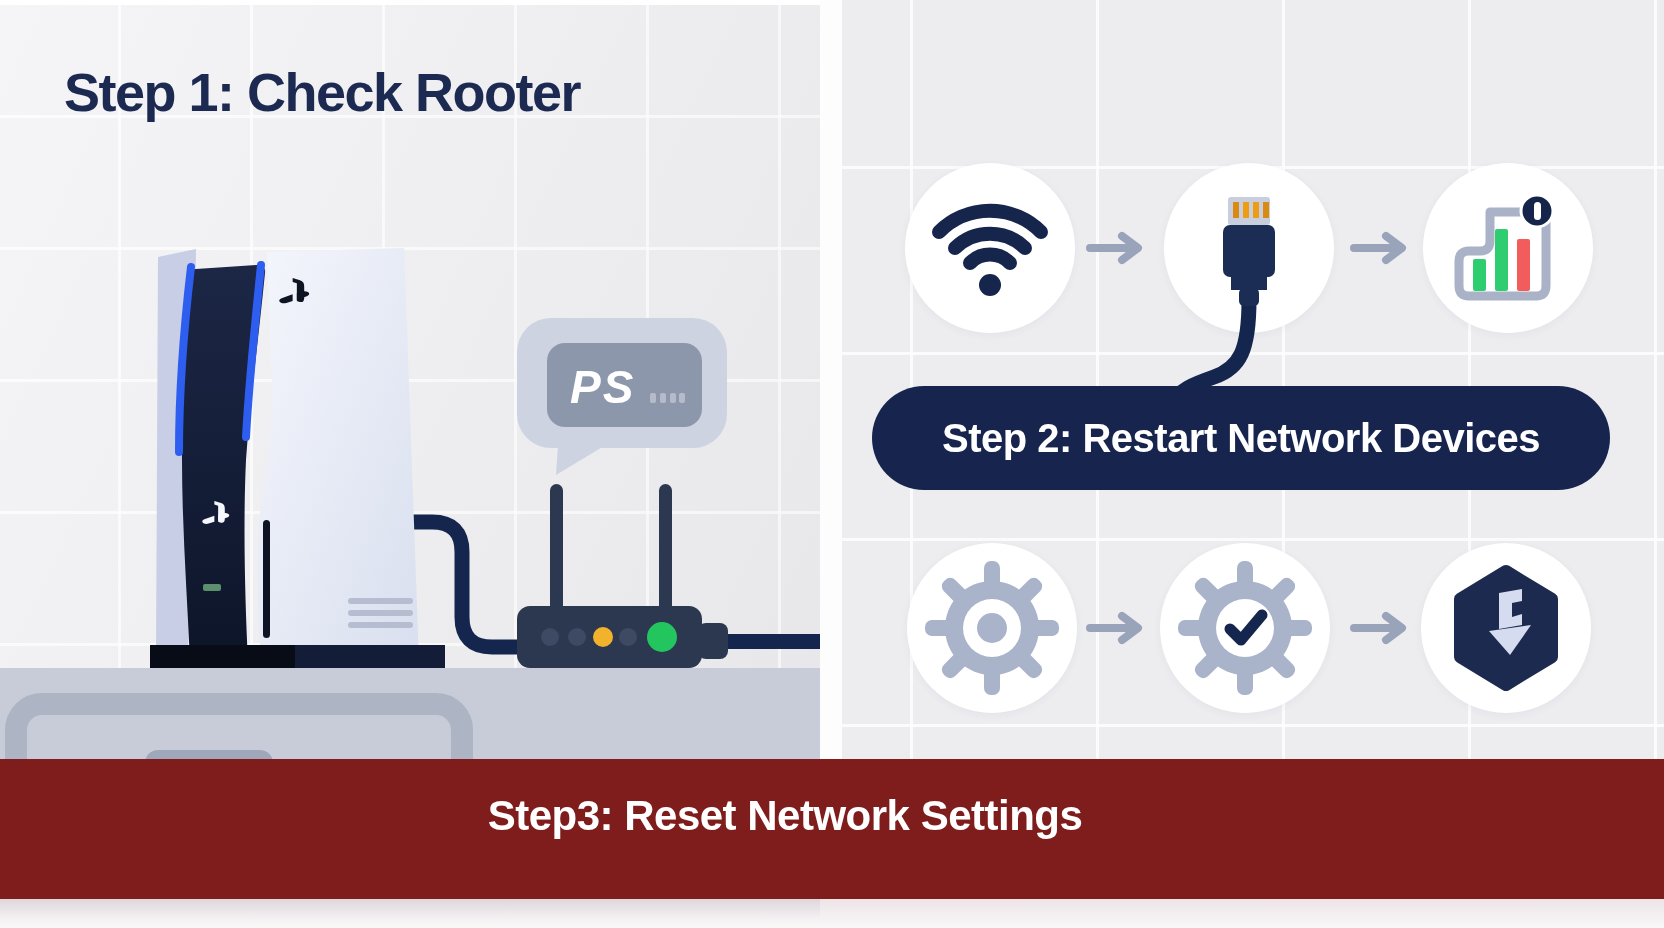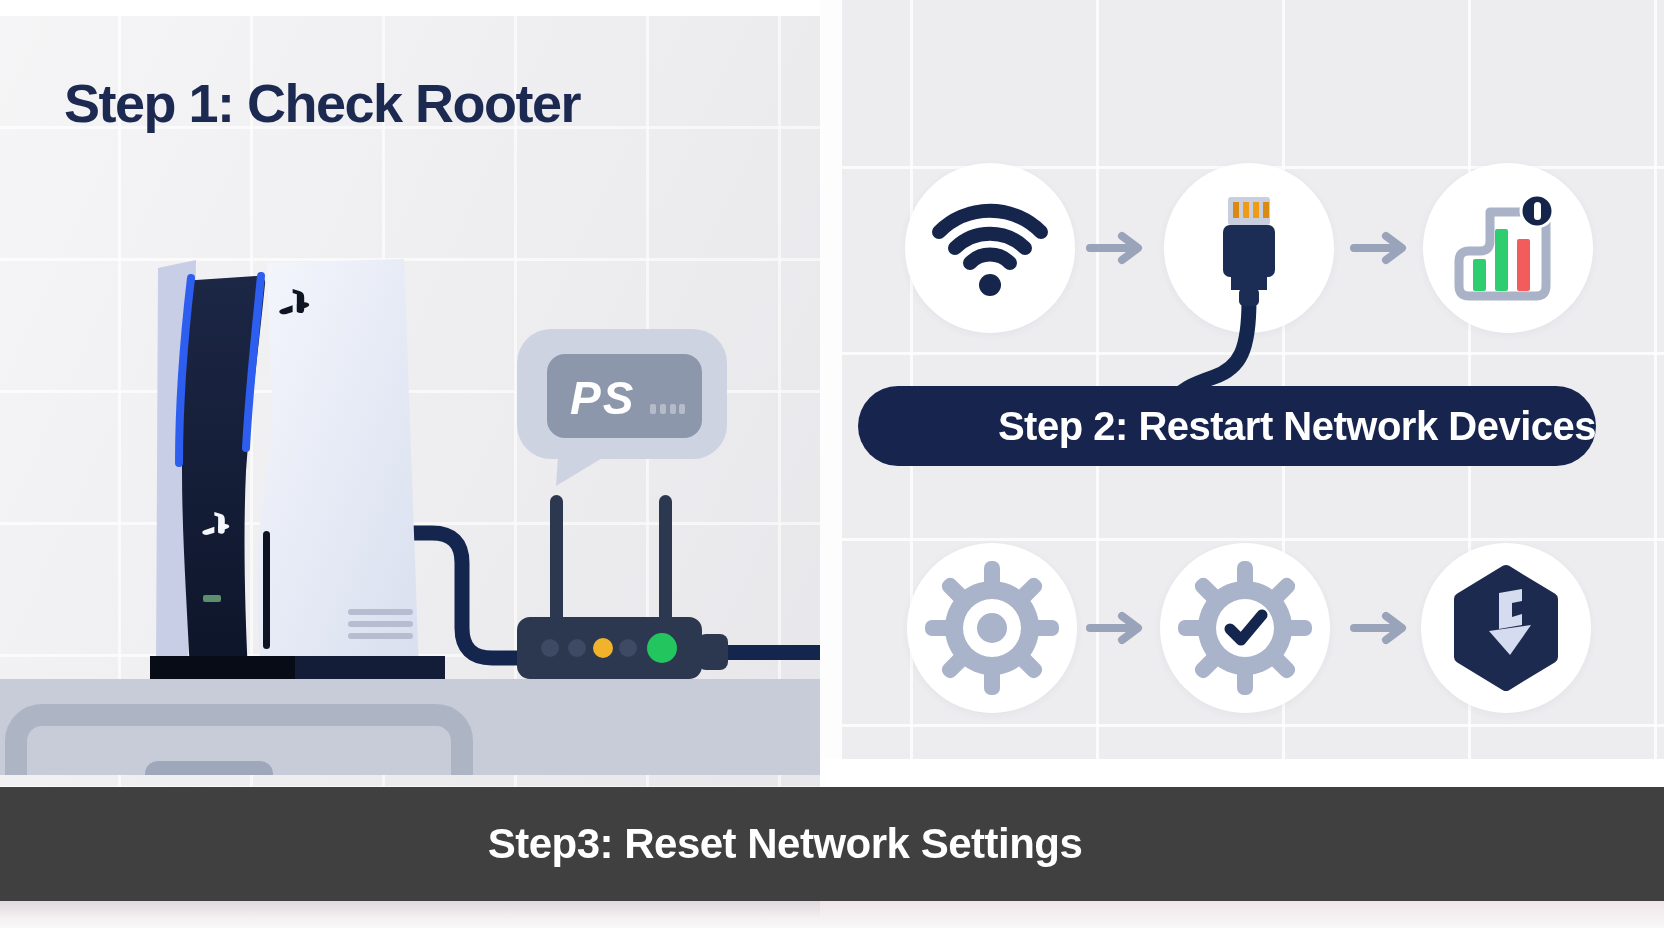--- a/index.html
+++ b/index.html
@@ -9,43 +9,43 @@
   
   .tiles-l{background-color:#edecef;background-image:
       linear-gradient(rgba(255,255,255,.78) 3px, transparent 3px),
       linear-gradient(90deg, rgba(255,255,255,.78) 3px, transparent 3px);
       background-size:132px 132px;background-position:-14px -22px;}
   .tiles-r{background-color:#ededf0;background-image:
       linear-gradient(rgba(255,255,255,.78) 3px, transparent 3px),
       linear-gradient(90deg, rgba(255,255,255,.78) 3px, transparent 3px);
       background-size:186px 186px;background-position:-118px -20px;}
 
-  .panel-left{position:absolute;left:0;top:16px;width:820px;height:818px;}
+  .panel-left{position:absolute;left:0;top:5px;width:820px;height:818px;}
   .panel-left::after{content:"";position:absolute;inset:0;
       background:linear-gradient(115deg,rgba(255,255,255,.45),rgba(120,125,140,.05));pointer-events:none;}
   .divider{position:absolute;left:820px;top:0;width:22px;height:759px;background:#fdfdfe;}
   .panel-right{position:absolute;left:842px;top:0;width:822px;height:759px;}
 
   
   .h1{position:absolute;left:64px;top:56px;z-index:5;
       font-size:54px;font-weight:800;letter-spacing:-1.5px;line-height:1.18;color:#1c2a52;}
 
   .scene{position:absolute;left:0;top:0;width:820px;height:759px;z-index:3;}
 
   
   .circle{position:absolute;width:170px;height:170px;border-radius:50%;background:#ffffff;
           box-shadow:0 2px 8px rgba(40,50,80,.05);display:flex;align-items:center;justify-content:center;}
   .arrow{position:absolute;width:64px;height:36px;}
-  .pill{position:absolute;left:16px;top:386px;width:738px;height:80px;border-radius:52px;
-        background:#17244e;display:flex;align-items:center;justify-content:flex-end;z-index:4;}
+  .pill{position:absolute;left:30px;top:386px;width:738px;height:104px;border-radius:52px;
+        background:#17244e;display:flex;align-items:center;justify-content:center;z-index:4;}
   .pill-text{color:#ffffff;font-size:40px;font-weight:700;letter-spacing:-0.5px;}
   .overlay-svg{position:absolute;left:0;top:0;width:822px;height:759px;z-index:3;pointer-events:none;}
 
   
-  .banner{position:absolute;left:0;top:759px;width:1664px;height:114px;background:#404040;z-index:8;margin-top:28px;}
+  .banner{position:absolute;left:0;top:759px;width:1664px;height:140px;background:#7f1d1d;z-index:8;}
   .banner-text{width:100%;text-align:center;line-height:114px;transform:translateX(-47px);
                color:#ffffff;font-size:42px;font-weight:800;letter-spacing:-0.5px;}
   .reflection{position:absolute;left:0;top:873px;width:1664px;height:55px;
       background:linear-gradient(180deg,#e6c6ca 0%,#efe7e9 55%,#f9f8f9 100%);z-index:7;}
   .reflection::before{content:"";position:absolute;left:0;top:0;width:820px;height:100%;
       background:linear-gradient(180deg,rgba(150,158,178,.40),rgba(150,158,178,0) 85%);}
 </style>
 </head>
 <body>
 

